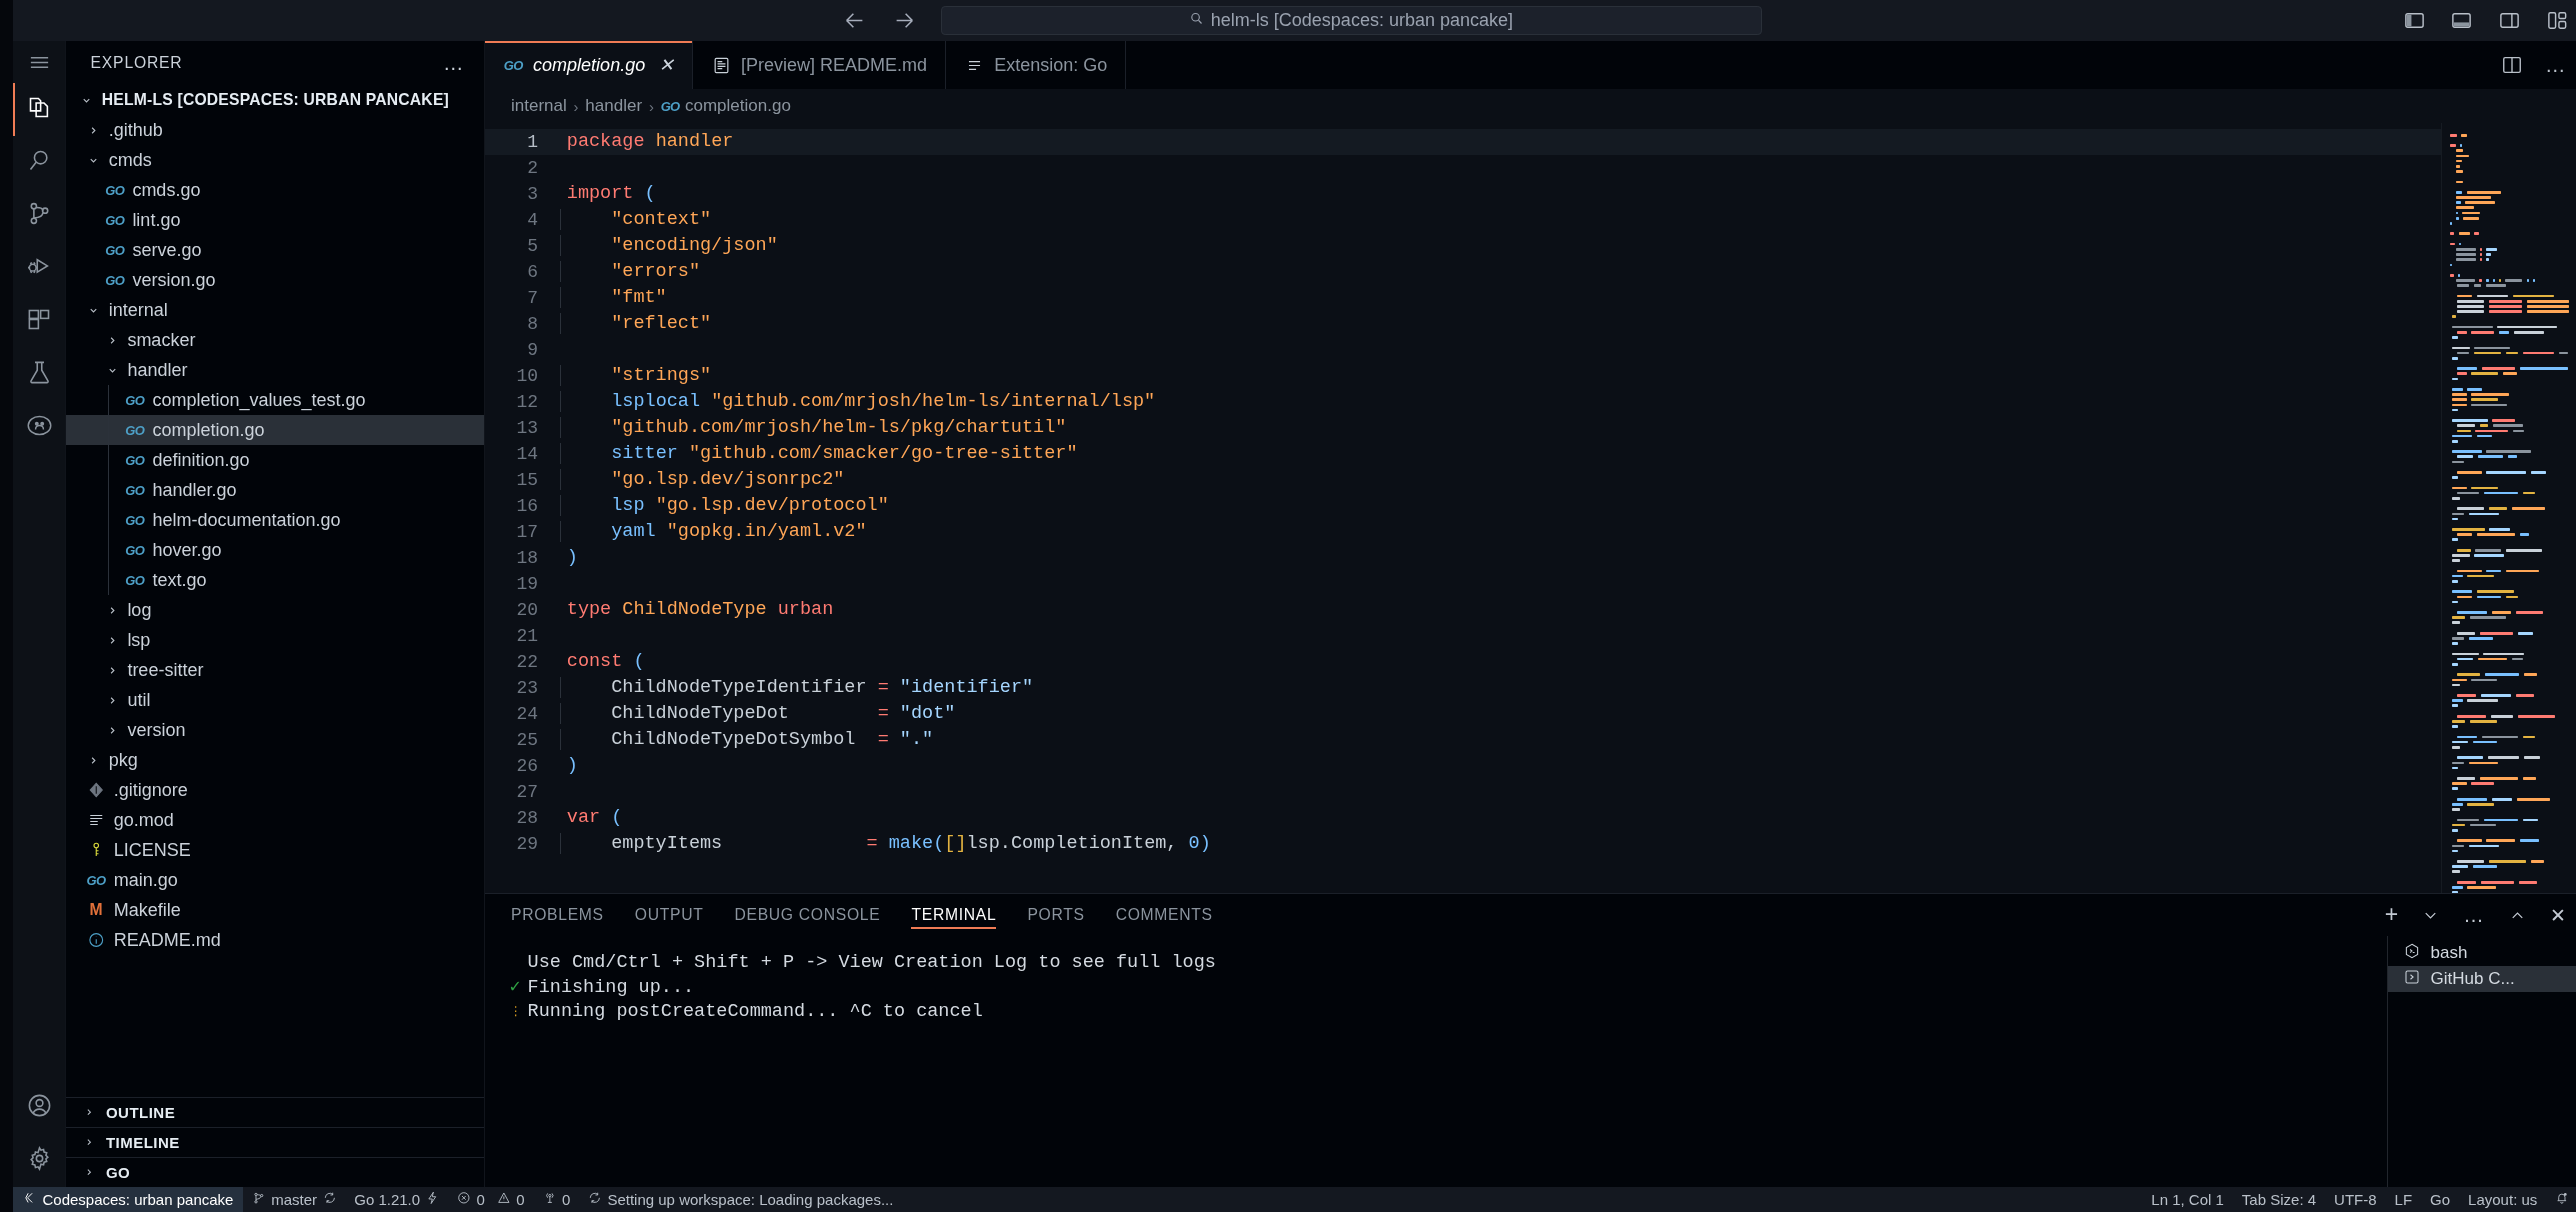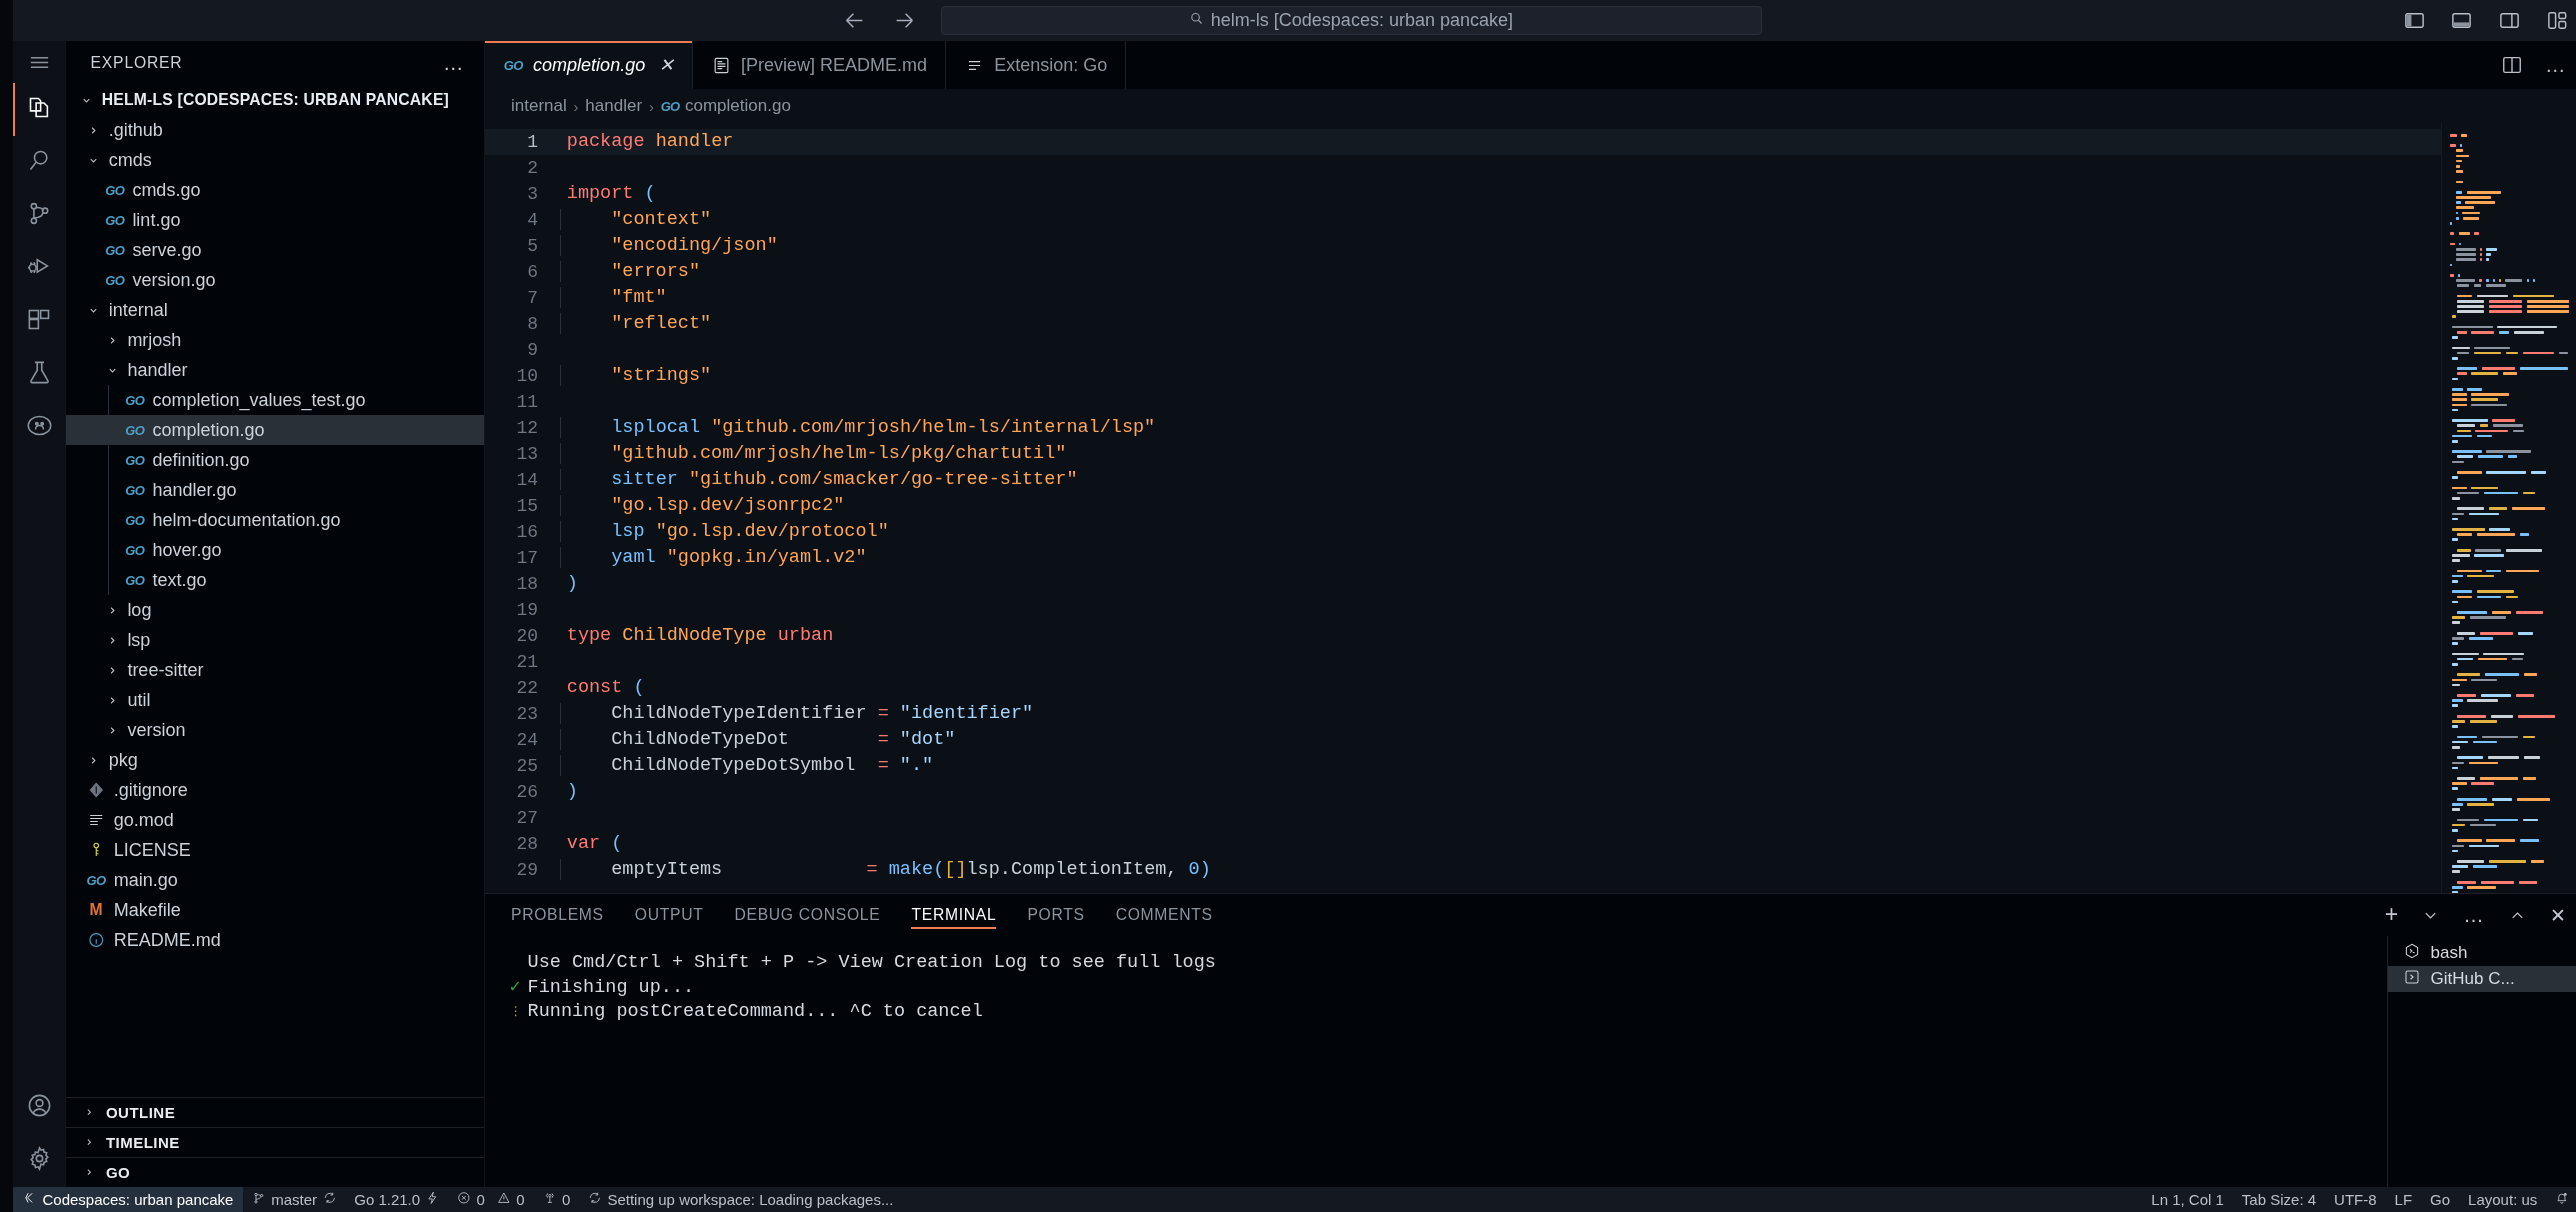--- a/index.html
+++ b/index.html
@@ -420,21 +420,21 @@
               </span>
               <span>internal</span>
             </div>
             <div class="row">
               <span style="display:inline-block;width:31px"></span>
               <span class="chev">
                 <svg viewBox="0 0 16 16" width="11" height="11" fill="none" stroke="#b9c0c9" stroke-width="1.6">
                   <path d="M6 4l4 4-4 4"></path>
                 </svg>
               </span>
-              <span>mrjosh</span>
+              <span>smacker</span>
             </div>
             <div class="row">
               <span style="display:inline-block;width:31px"></span>
               <span class="chev">
                 <svg viewBox="0 0 16 16" width="11" height="11" fill="none" stroke="#b9c0c9" stroke-width="1.6">
                   <path d="M4 6l4 4 4-4"></path>
                 </svg>
               </span>
               <span>handler</span>
             </div>
@@ -717,24 +717,20 @@
                 <span class="ln-num">8</span>
                 <span class="ln-code"><span class="indent-guide"></span><span class="s">    "reflect"</span></span>
               </div>
               <div class="ln-row">
                 <span class="ln-num">9</span>
                 <span class="ln-code"><span class="indent-guide"></span></span>
               </div>
               <div class="ln-row">
                 <span class="ln-num">10</span>
                 <span class="ln-code"><span class="indent-guide"></span><span class="s">    "strings"</span></span>
-              </div>
-              <div class="ln-row">
-                <span class="ln-num">11</span>
-                <span class="ln-code"><span class="indent-guide"></span></span>
               </div>
               <div class="ln-row">
                 <span class="ln-num">12</span>
                 <span class="ln-code"><span class="indent-guide"></span><span class="pl">    </span><span class="id">lsplocal</span><span class="s"> "github.com/mrjosh/helm-ls/internal/lsp"</span></span>
               </div>
               <div class="ln-row">
                 <span class="ln-num">13</span>
                 <span class="ln-code"><span class="indent-guide"></span><span class="s">    "github.com/mrjosh/helm-ls/pkg/chartutil"</span></span>
               </div>
               <div class="ln-row">

